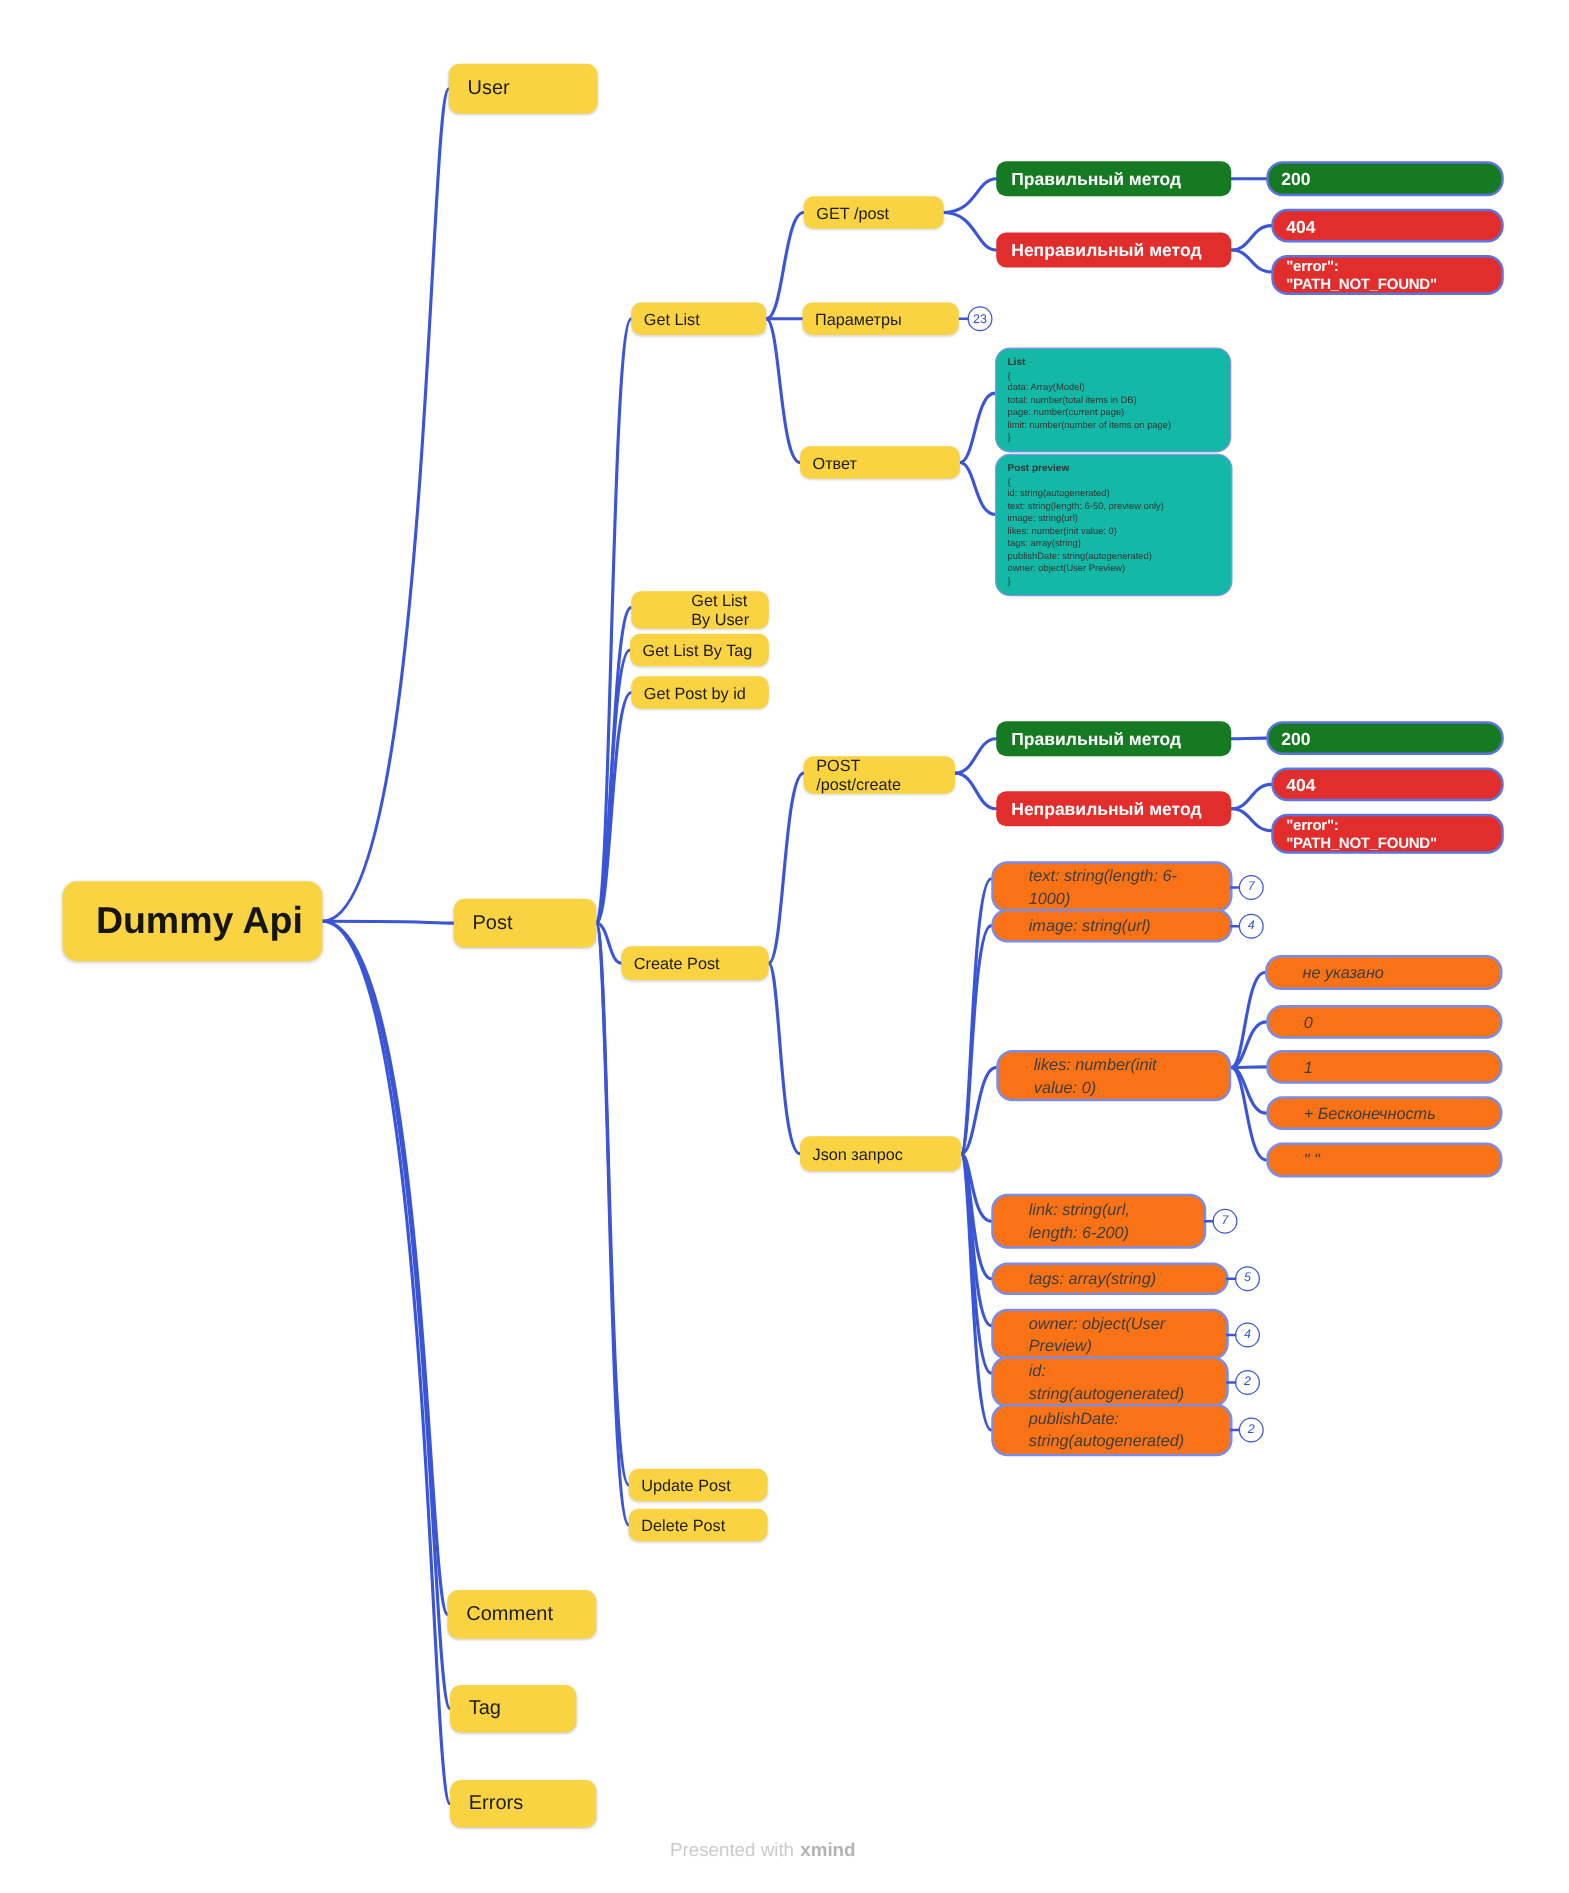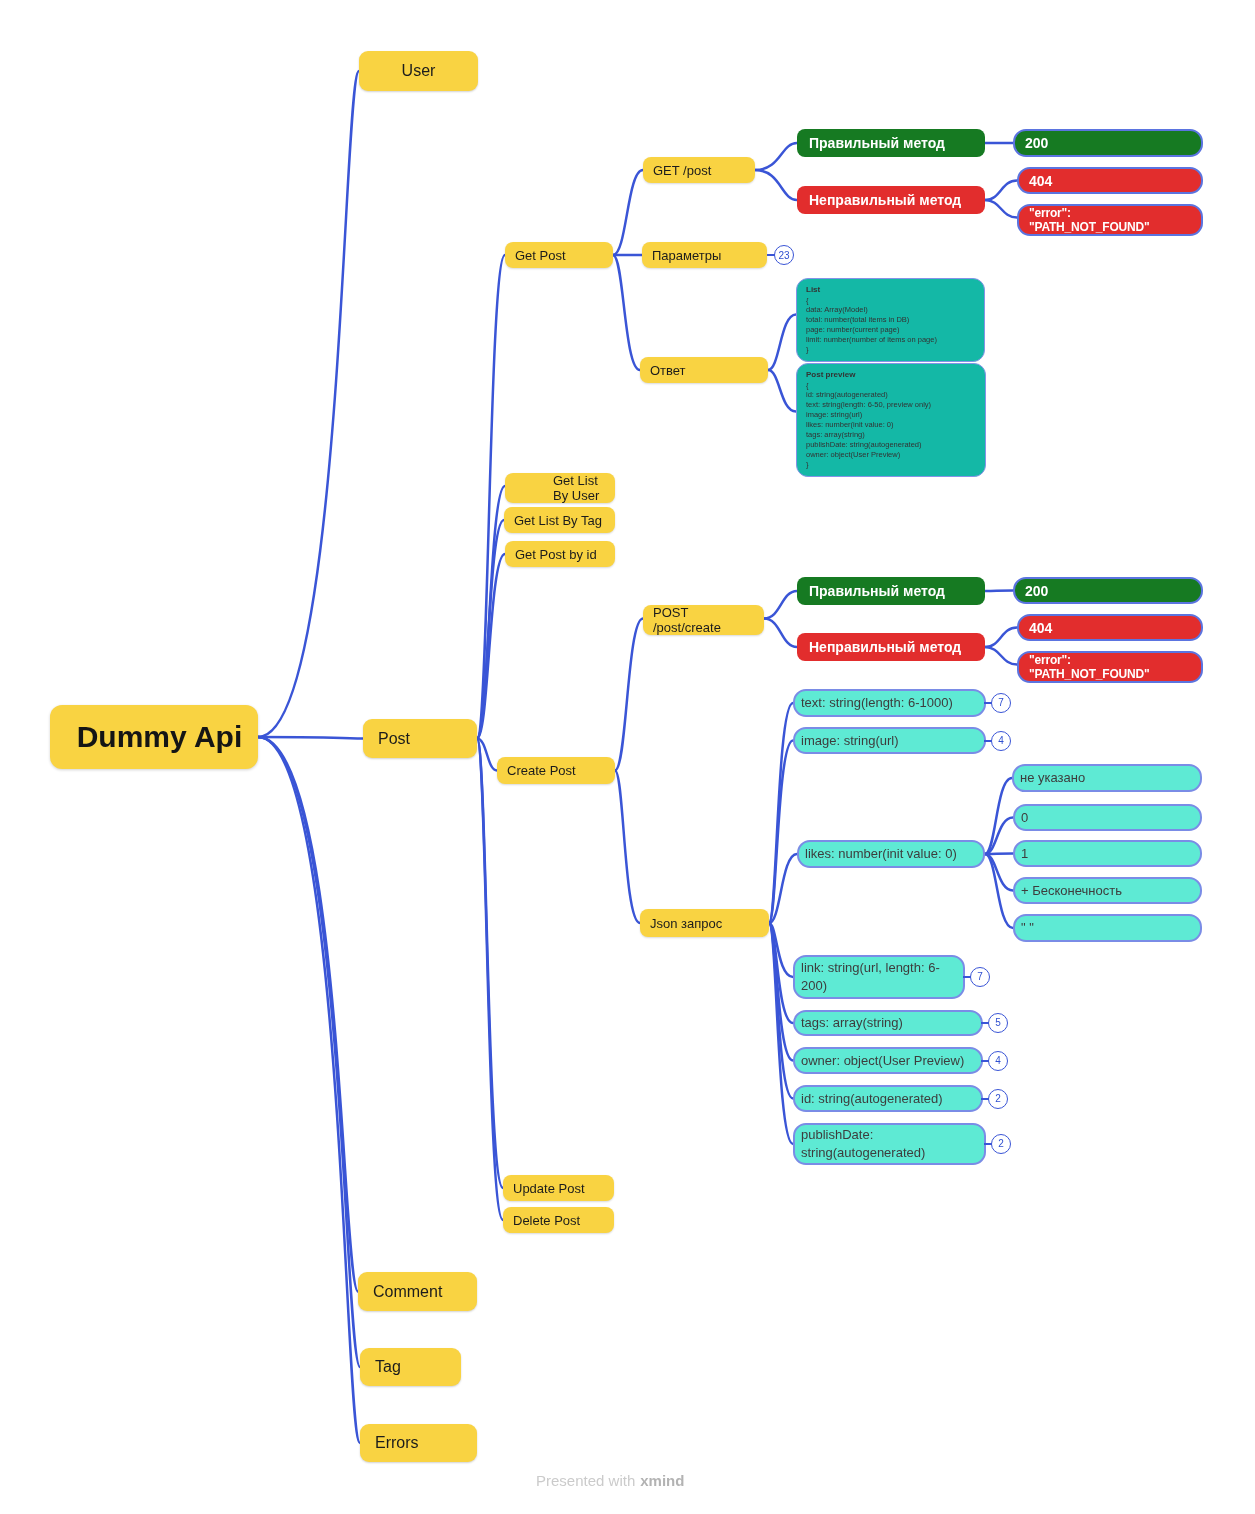--- a/index.html
+++ b/index.html
@@ -25,22 +25,22 @@
   }
   .topic {
     background:var(--c-yellow,#f9d342); border-radius:8px; font-size:13px; font-weight:500;
     color:#1c1c1c; padding:0 10px; box-shadow:0 1px 2px rgba(0,0,0,.15);
   }
   .green  { background:var(--c-green,#167a22); color:#fff; font-weight:700; font-size:14px; border-radius:8px; padding:0 12px; }
   .red    { background:var(--c-red,#e22d2d);  color:#fff; font-weight:700; font-size:14px; border-radius:8px; padding:0 12px; }
   .bordered { border:2.5px solid #5b74e0; border-radius:13px; padding:0 10px; }
   .err { font-size:12px; letter-spacing:-0.2px; }
   .white {
-    background:#5eead4; border:2px solid var(--c-border,#7a8ce6); border-radius:13px;
-    font-size:13px; color:#3d3d3d; padding:1px 6px; line-height:1.35;
+    background:#f97316; border:2px solid var(--c-border,#7a8ce6); border-radius:13px;
+    font-size:13px; color:#3d3d3d; padding:1px 28px; line-height:1.35;font-style:italic;
   }
   .note {
     background:#14b8a6; border:1.5px solid #8493e8; border-radius:12px;
     font-size:7.5px; color:#333; padding:6px 9px; display:block; line-height:1.32;
   }
   .note-title { font-weight:700; font-size:8px; }
   .note-body  { white-space:pre-line; }
 
   .badge {
     position:absolute; right:-27px; top:50%; transform:translateY(-50%);
@@ -104,37 +104,37 @@
       <path d="M 985 854 C 996 854, 996 778, 1012 778"></path>
       <path d="M 985 854 C 997 854, 997 817.5, 1013 817.5"></path>
       <path d="M 985 854 C 997 854, 997 853.5, 1013 853.5"></path>
       <path d="M 985 854 C 997 854, 997 890.5, 1013 890.5"></path>
       <path d="M 985 854 C 997 854, 997 928, 1013 928"></path>
     </svg>
   <div id="nodes">
       <div class="node root" style="left: 50px; top: 705px; width: 208px; min-height: 64px;">
         <span class="label">Dummy Api</span>
       </div>
-      <div class="node main" style="left: 359px; top: 51px; width: 119px; min-height: 40px; text-align: center;">
+      <div class="node main" style="left: 359px; top: 51px; width: 119px; min-height: 40px;">
         <span class="label">User</span>
       </div>
       <div class="node main" style="left: 363px; top: 719px; width: 114px; min-height: 39px;">
         <span class="label">Post</span>
       </div>
       <div class="node main" style="left: 358px; top: 1272px; width: 119px; min-height: 39px;">
         <span class="label">Comment</span>
       </div>
       <div class="node main" style="left: 360px; top: 1348px; width: 101px; min-height: 38px;">
         <span class="label">Tag</span>
       </div>
       <div class="node main" style="left: 360px; top: 1424px; width: 117px; min-height: 38px;">
         <span class="label">Errors</span>
       </div>
       <div class="node topic" style="left: 505px; top: 242px; width: 108px; min-height: 26px;">
-        <span class="label">Get Post</span>
+        <span class="label">Get List</span>
       </div>
       <div class="node topic" style="left: 643px; top: 157px; width: 112px; min-height: 26px;">
         <span class="label">GET /post</span>
       </div>
       <div class="node topic" style="left: 642px; top: 242px; width: 125px; min-height: 26px;">
         <span class="label">Параметры</span>
         <span class="badge">23</span>
       </div>
       <div class="node topic" style="left: 640px; top: 357px; width: 128px; min-height: 26px;">
         <span class="label">Ответ</span>

